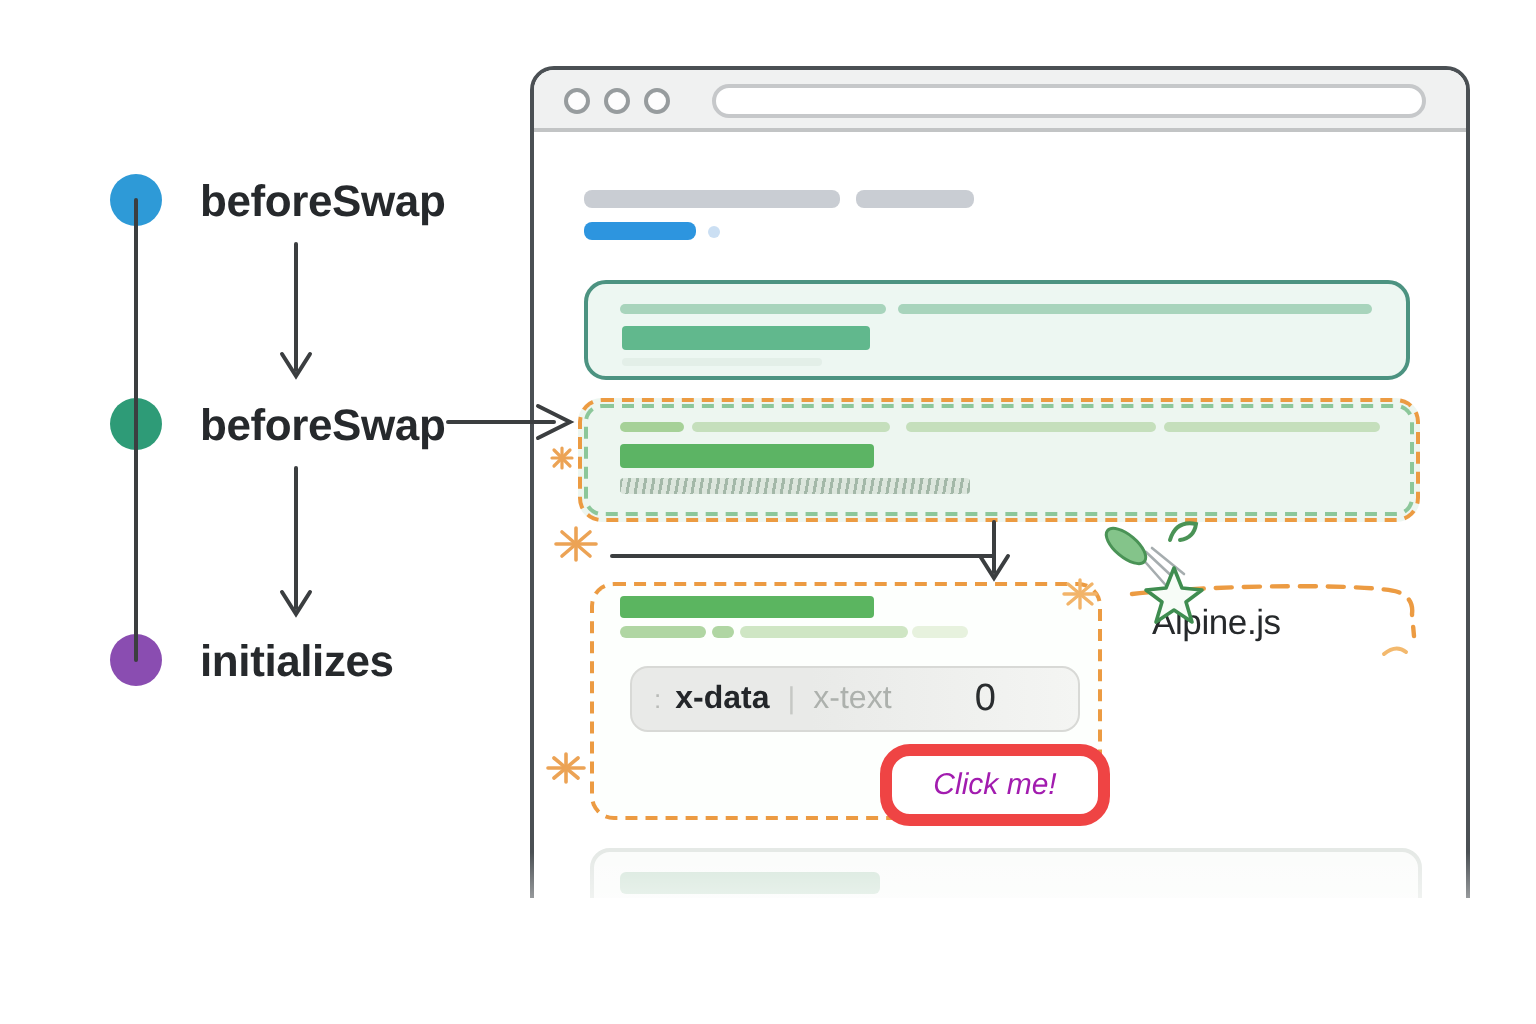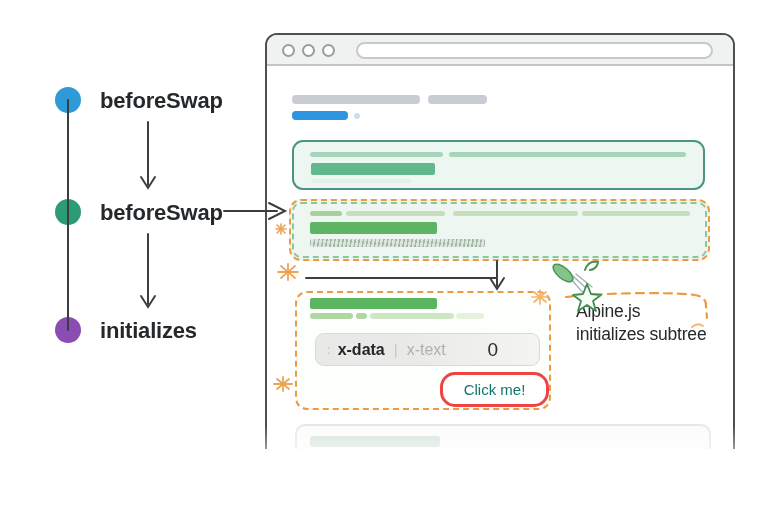--- a/index.html
+++ b/index.html
@@ -61,22 +61,22 @@
   .b3e{left:159px;top:20px;width:28px;height:6px;background:#e7f2de;border-radius:3px;}
   .chip{position:absolute;left:18px;top:40px;width:225px;height:33px;border-radius:9px;
         border:1px solid #d8d9d6;background:linear-gradient(90deg,#e9eae8 40%,#f4f5f3);
         display:flex;align-items:center;padding:0 11px;box-sizing:border-box;font-size:16px;}
   .chip-prefix{color:#b9bbb8;font-size:13px;}
   .chip-attr1{font-weight:bold;color:#232629;margin-left:7px;}
   .chip-sep{color:#c6c8c5;margin:0 9px;font-size:15px;}
   .chip-attr2{color:#adb1ad;}
   .chip-val{margin-left:auto;margin-right:30px;font-size:19px;color:#2a2d2f;}
   .clickme{position:absolute;left:143px;top:79px;width:103px;height:29px;border-radius:15px;
-           border:3px solid #ef4444;background:#fff;display:flex;align-items:center;justify-content:center;
-           font-size:15px;color:#0f766e;cursor:pointer;}
+           border:6px solid #ef4444;background:#fff;display:flex;align-items:center;justify-content:center;
+           font-size:15px;color:#a21caf;cursor:pointer;font-style:italic;}
 
   
   .box4{position:absolute;left:28px;top:389px;width:412px;height:46px;background:#fbfcfb;
         border:2px solid #e5e9e6;border-radius:10px;}
   .b4a{left:13px;top:10px;width:130px;height:11px;background:#d8e8dd;border-radius:3px;}
   .b4b{left:14px;top:25px;width:177px;height:8px;background:#e9ecea;border-radius:3px;}
 
   .fade{position:absolute;left:248px;top:426px;width:512px;height:76px;z-index:5;pointer-events:none;
         background:linear-gradient(180deg,rgba(255,255,255,0) 0%,#ffffff 72%);}
 
@@ -149,21 +149,20 @@
     <div class="box4">
       <span class="bar b4a"></span>
       <span class="bar b4b"></span>
     </div>
   </div>
 
   <div class="fade"></div>
 
   <div class="alpine-note">
     <div>Alpine.js</div>
-    <div>initializes subtree</div>
   </div>
 
   <svg class="overlay" width="768" height="512" viewBox="0 0 768 512">
     <g stroke="#3b3e40" stroke-width="2" fill="none" stroke-linecap="round">
 
       <line x1="68" y1="100" x2="68" y2="330"></line>
 
       <line x1="148" y1="122" x2="148" y2="185"></line>
       <polyline points="141,177 148,188 155,177"></polyline>
 

